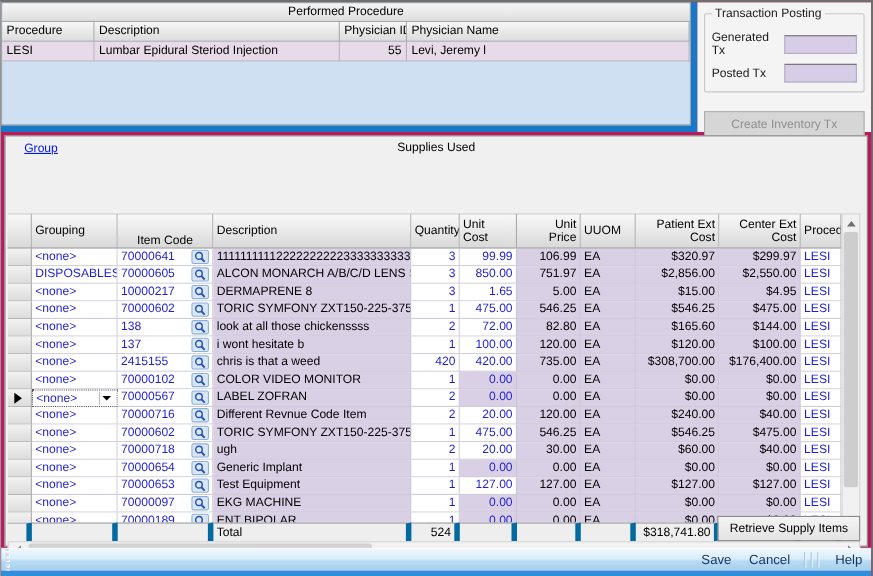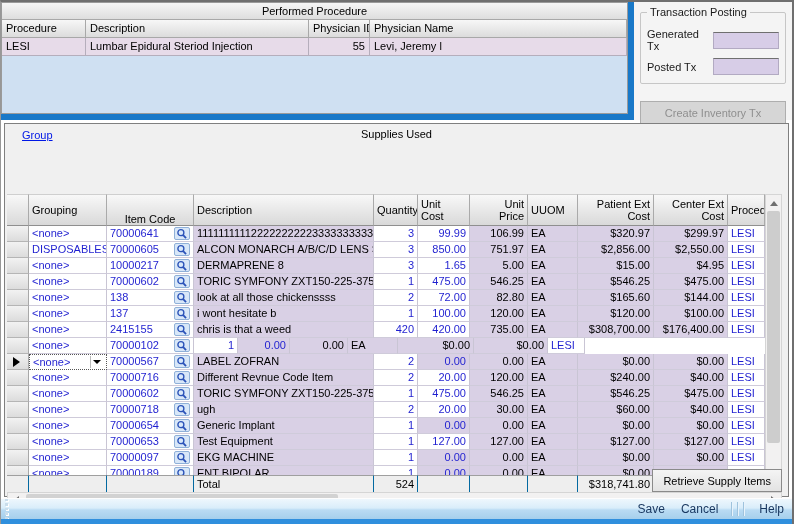--- a/index.html
+++ b/index.html
@@ -1,20 +1,20 @@
 <!DOCTYPE html>
 <html><head>
 <meta charset="utf-8">
 <style>
   * { box-sizing: border-box; margin: 0; padding: 0; }
   html,body { background:#888; }
   body { font-family: "Liberation Sans", sans-serif; font-size: 11px; color:#000; }
 
   .window{
-    position:relative; width:794px; height:524px; background:#ffffff;
+    position:relative; width:794px; height:524px; background:#be185d;
     border-top:2px solid #6f6f6f; border-left:1px solid #979797; border-right:2px solid #6f6f6f;
     overflow:hidden;
   }
 
   
   .top-section{ display:flex; height:118px; }
   .pp-chrome{ width:633px; background:#1878c8; padding:0 6px 6px 0; }
   .pp-panel{ width:100%; height:100%; background:#cfe0f2; border:1px solid #9a9a9a; display:flex; flex-direction:column; overflow:hidden; }
   .pp-title{ height:17px; line-height:16px; text-align:center; background:linear-gradient(#f6f6f6,#dedede); border-bottom:1px solid #a8a8a8; }
   .pp-row{ display:flex; height:18px; line-height:17px; }
@@ -60,21 +60,21 @@
   .code .num{ flex:1; text-align:left; color:#1f1fd0; }
   .mag{ width:16px; height:13px; background:#d8e7f8; border:1px solid #8fb0d8; border-radius:2px; display:flex; align-items:center; justify-content:center; }
   .qty,.ucost,.uprice,.pext,.cext{ text-align:right; }
   .tri{ position:absolute; left:6px; top:3px; width:0; height:0; border-left:7px solid #000; border-top:5px solid transparent; border-bottom:5px solid transparent; }
   .combo{ display:flex; align-items:center; border:1px dotted #555 !important; }
   .combo .val{ flex:1; color:#1f1fd0; }
   .dd{ width:13px; height:12px; display:flex; align-items:center; justify-content:center; border-left:1px solid #bbb; }
   .dd:after{ content:""; width:0; height:0; border-top:4px solid #000; border-left:4px solid transparent; border-right:4px solid transparent; }
 
   .grid-total{ display:flex; width:758px; height:17px; line-height:16px; background:#eeeeee; }
-  .grid-total .cell{ border-right:1px solid #0369a1; border-top:1px solid #9f9f9f; }
+  .grid-total .cell{ border-right:5px solid #0369a1; border-top:1px solid #9f9f9f; }
 
   
   .vscroll{ position:absolute; top:0; right:0; width:17px; height:298px; background:#f2f1f1; border:1px solid #d5d5d5; }
   .varrow{ position:absolute; left:1px; width:13px; height:14px; display:flex; align-items:center; justify-content:center; }
   .varrow.up{ top:1px; } .varrow.down{ bottom:1px; }
   .varrow.up:after{ content:""; border-bottom:5px solid #6f6f6f; border-left:4px solid transparent; border-right:4px solid transparent; }
   .varrow.down:after{ content:""; border-top:5px solid #6f6f6f; border-left:4px solid transparent; border-right:4px solid transparent; }
   .vthumb{ position:absolute; left:1px; top:16px; width:13px; height:232px; background:#cdcdcd; border-radius:2px; }
   .hscroll{ position:relative; width:775px; height:16px; background:#f2f1f1; border:1px solid #d5d5d5; }
   .harrow{ position:absolute; top:1px; width:14px; height:12px; display:flex; align-items:center; justify-content:center; }
@@ -315,20 +315,21 @@
             <div class="cell grp"><span class="blue">&lt;none&gt;</span></div>
             <div class="cell code">
               <span class="num">70000102</span>
               <span class="mag">
                 <svg viewBox="0 0 16 16" width="12" height="12">
                   <circle cx="6.5" cy="6.2" r="4" fill="#d9e9fb" stroke="#2a52b8" stroke-width="1.8"></circle>
                   <line x1="9.6" y1="9.4" x2="13.4" y2="13.4" stroke="#2a52b8" stroke-width="2.4"></line>
                 </svg>
               </span>
             </div>
+            <div class="cell desc lav">COLOR VIDEO MONITOR</div>
             <div class="cell qty"><span class="blue">1</span></div>
             <div class="cell ucost lav"><span class="blue">0.00</span></div>
             <div class="cell uprice lav">0.00</div>
             <div class="cell uuom lav">EA</div>
             <div class="cell pext lav">$0.00</div>
             <div class="cell cext lav">$0.00</div>
             <div class="cell proc"><span class="blue">LESI</span></div>
           </div>
           <div class="grow">
             <div class="cell gut">

